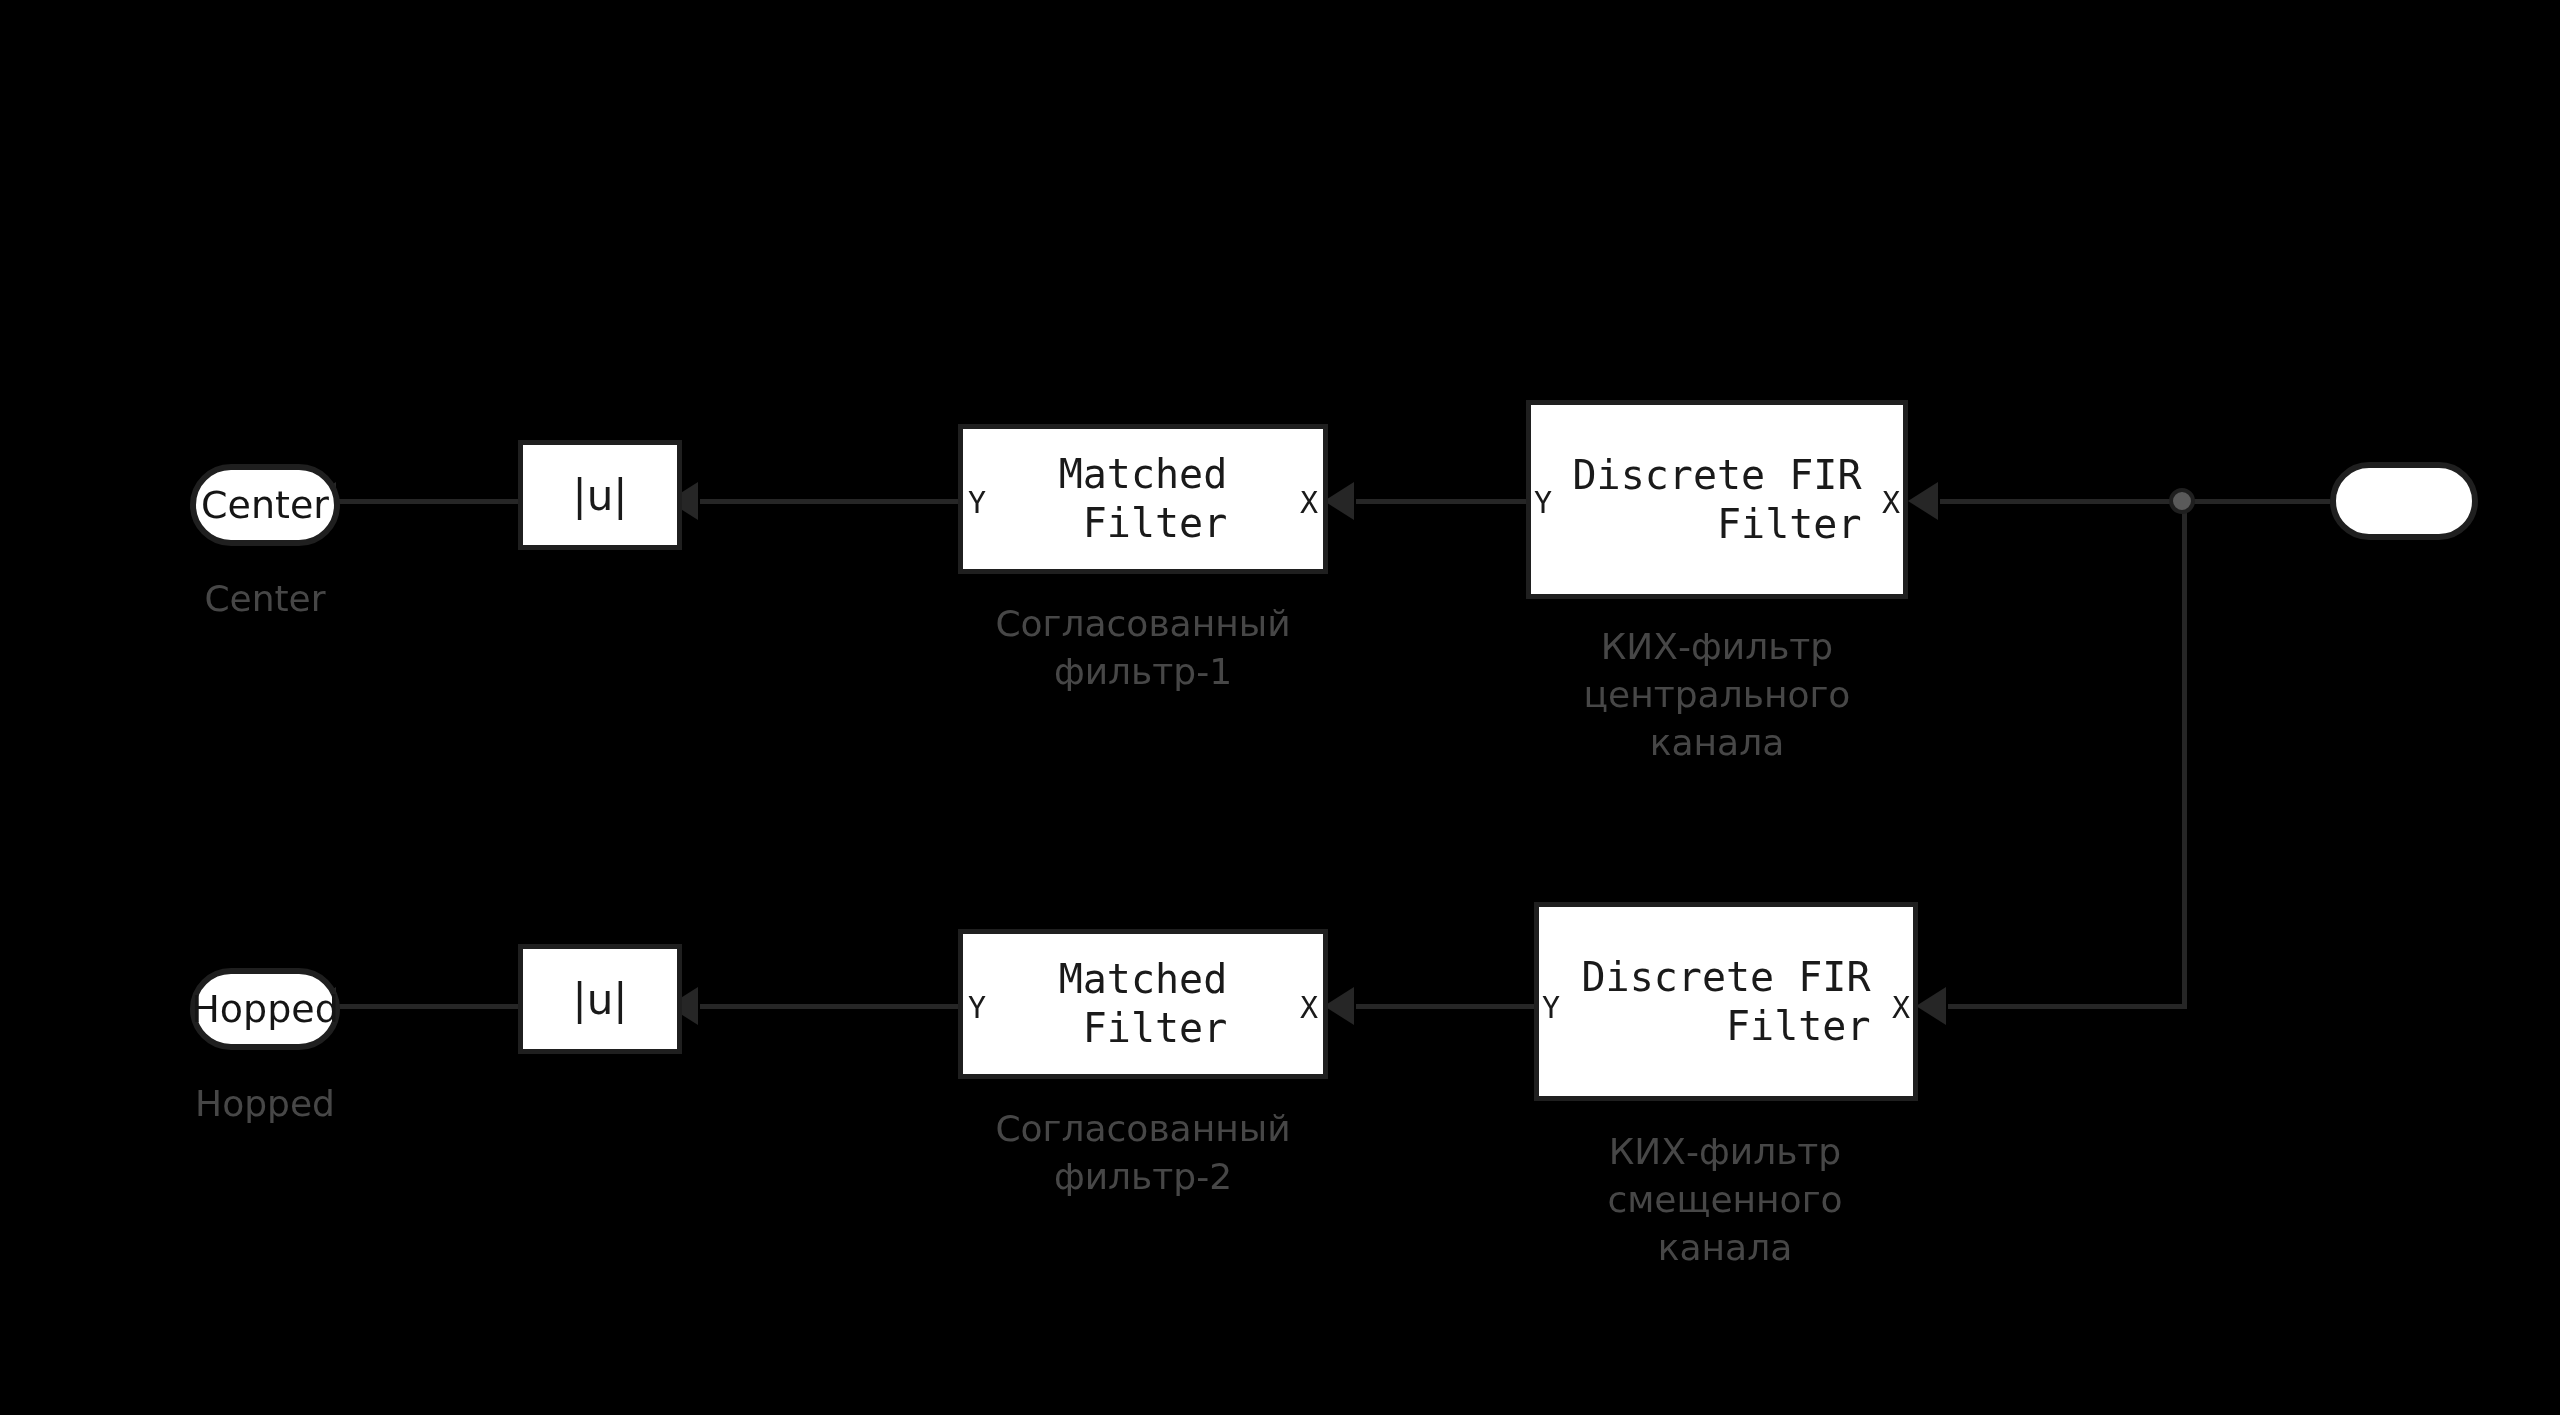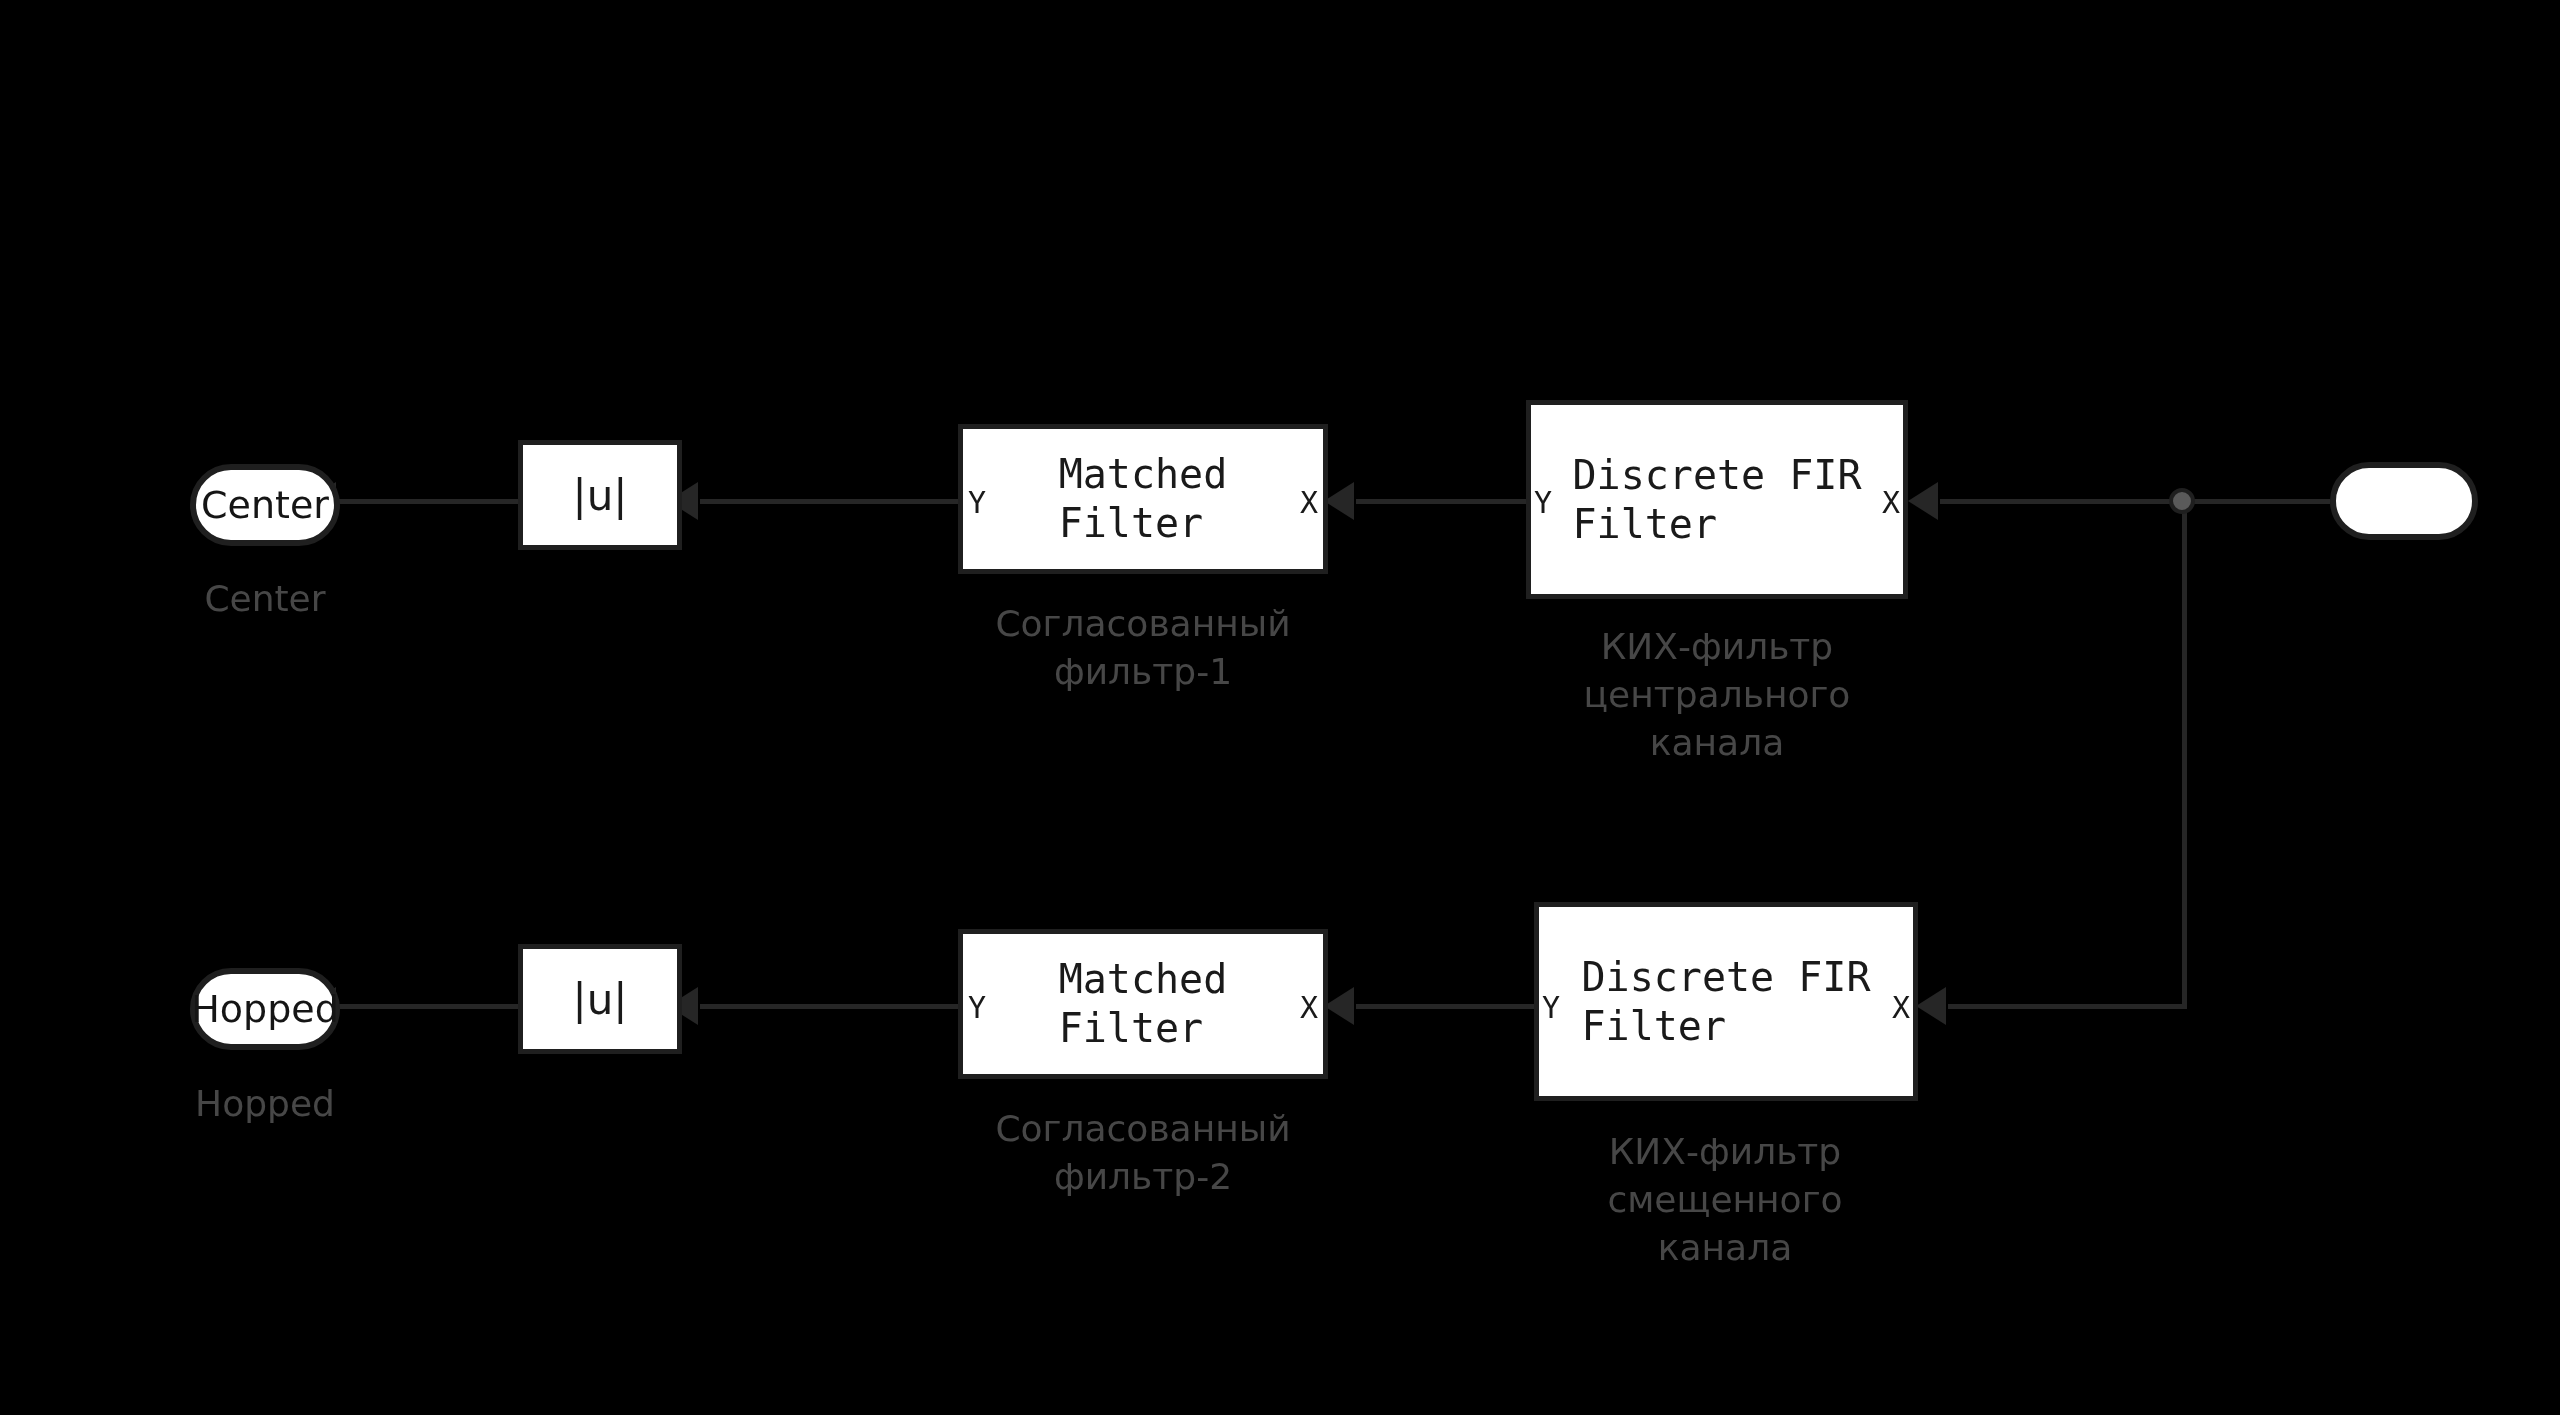--- a/index.html
+++ b/index.html
@@ -26,21 +26,21 @@
     box-sizing: border-box;
     color: #1a1a1a;
     display: flex;
     align-items: center;
     justify-content: center;
   }
   .block-title {
     font-family: "DejaVu Sans Mono", monospace;
     font-size: 40px;
     line-height: 1.22;
-    text-align: left;
+    text-align: right;
     white-space: pre-line;
     color: #1a1a1a;
   }
   .abs-title {
     font-family: "DejaVu Sans", sans-serif;
     font-size: 42px;
     color: #1a1a1a;
   }
 
   

